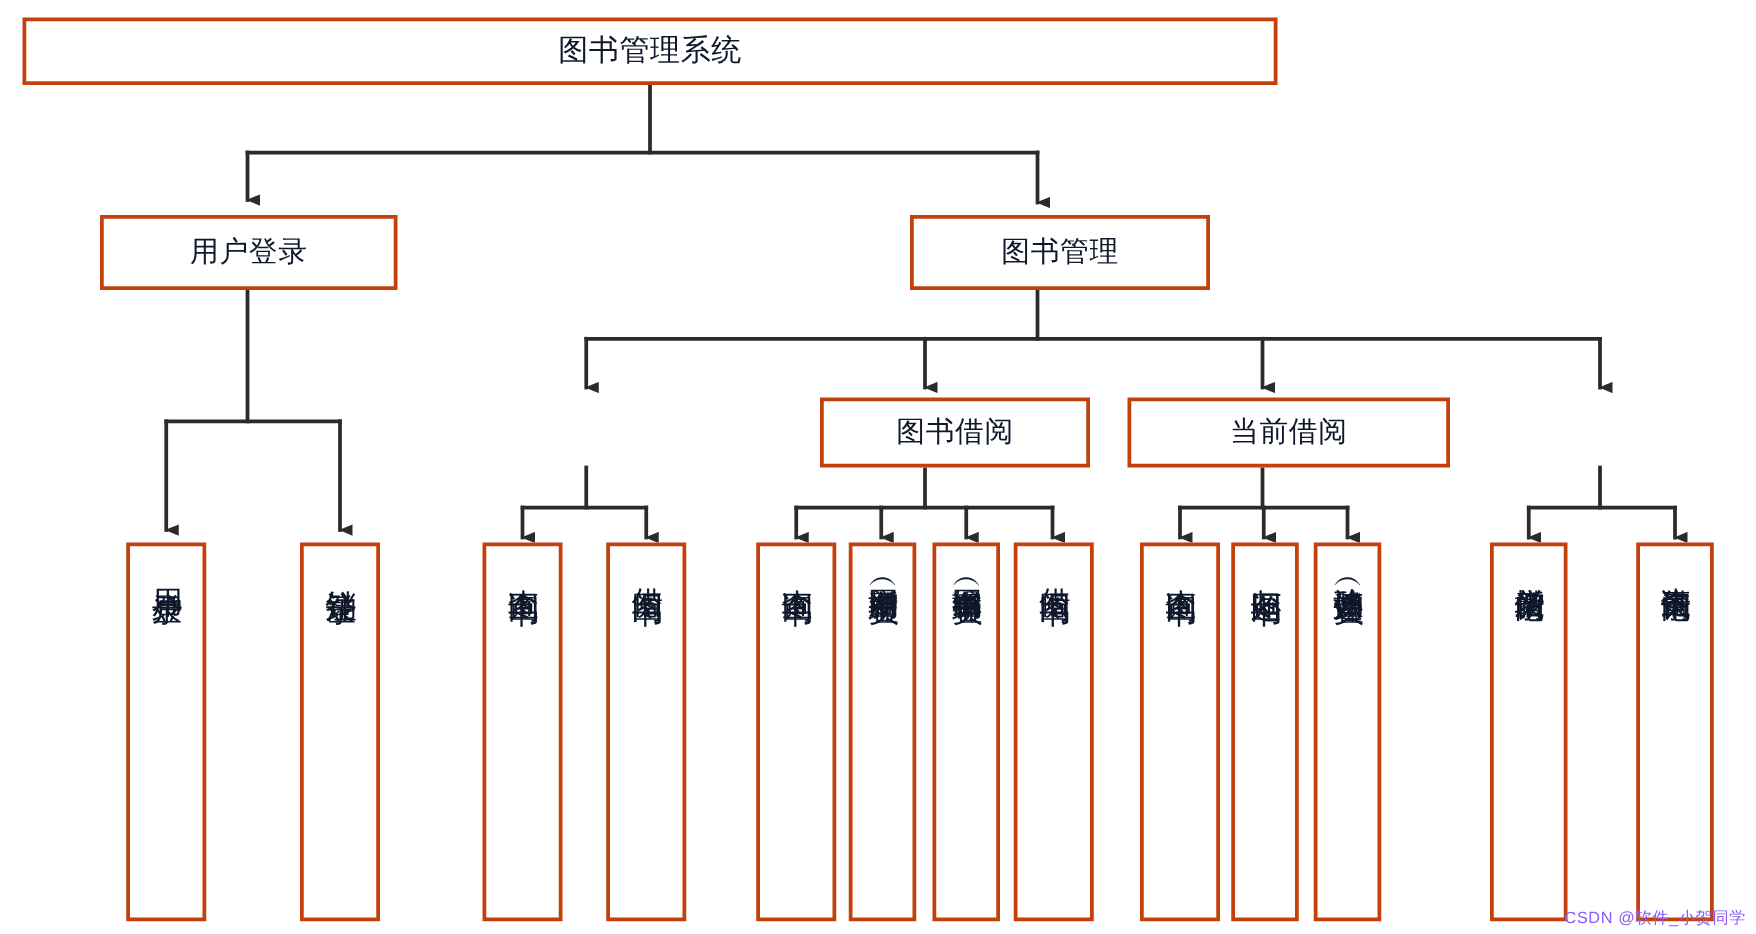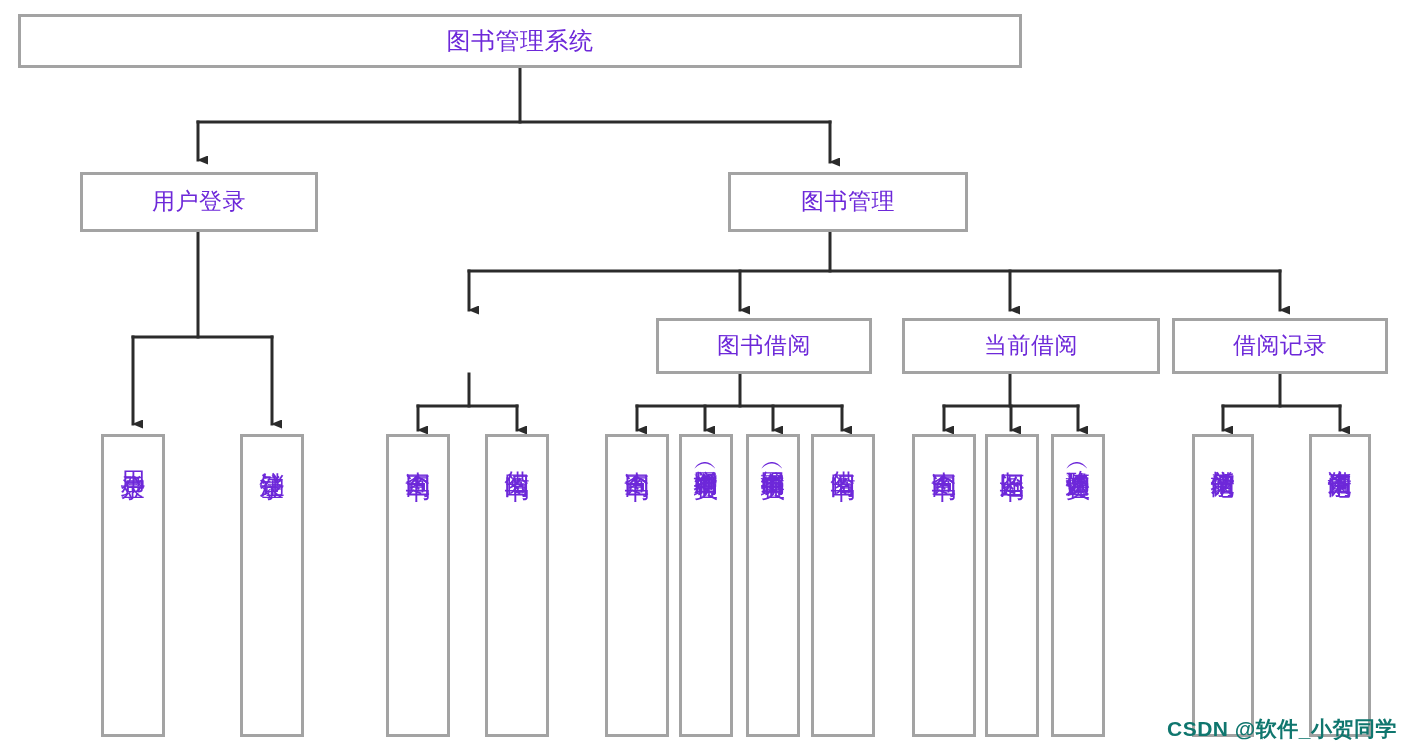--- a/index.html
+++ b/index.html
@@ -22,26 +22,26 @@
     position: absolute;
     left: 0;
     top: 0;
     width: 1405px;
     height: 747px;
     pointer-events: none;
   }
   .node {
     position: absolute;
     box-sizing: border-box;
-    border: 3px solid #a3a3a3;
+    border: 3px solid #c2410c;
     background: #ffffff;
     display: flex;
     align-items: center;
     justify-content: center;
-    color: #6d28d9;
+    color: #0f172a;
   }
   .node-label {
     display: block;
     text-align: center;
     line-height: 1.12;
     white-space: nowrap;
   }
   
   .node.horiz .node-label {
     font-size: 23px;
@@ -65,25 +65,24 @@
     white-space: nowrap;
   }
   .node.vert.tall .node-label {
     font-size: 24px;
     letter-spacing: 1px;
   }
   #watermark {
     position: absolute;
     right: 8px;
     bottom: 4px;
-    font-size: 21px;
-    color: #0f766e;
+    font-size: 13px;
+    color: #8b5cf6;
     letter-spacing: 0.5px;
     white-space: nowrap;
-    font-weight: bold;
   }
 </style>
 </head>
 <body>
 
 <div id="diagram-canvas">
 
   <svg id="edge-layer" viewBox="0 0 1405 747" width="1405" height="747" xmlns="http://www.w3.org/2000/svg">
     <defs>
       <marker id="arrowhead" markerWidth="9" markerHeight="11" refX="4.5" refY="10" orient="auto" markerUnits="userSpaceOnUse">
@@ -144,23 +143,20 @@
   <div class="node horiz" style="left:728px; top:172px; width:240px; height:60px;">
     <span class="node-label">图书管理</span>
   </div>
 
   <div class="node horiz" style="left:656px; top:318px; width:216px; height:56px;">
     <span class="node-label">图书借阅</span>
   </div>
   <div class="node horiz" style="left:902px; top:318px; width:258px; height:56px;">
     <span class="node-label">当前借阅</span>
   </div>
-  <div class="node horiz" style="left:1172px; top:318px; width:216px; height:56px;">
-    <span class="node-label">借阅记录</span>
-  </div>
 
   <div class="node vert" style="left:101px; top:434px; width:64px; height:303px;">
     <span class="node-label">用户登录</span>
   </div>
   <div class="node vert" style="left:240px; top:434px; width:64px; height:303px;">
     <span class="node-label">注销登录</span>
   </div>
 
   <div class="node vert" style="left:386px; top:434px; width:64px; height:303px;">
     <span class="node-label">查询图书</span>

